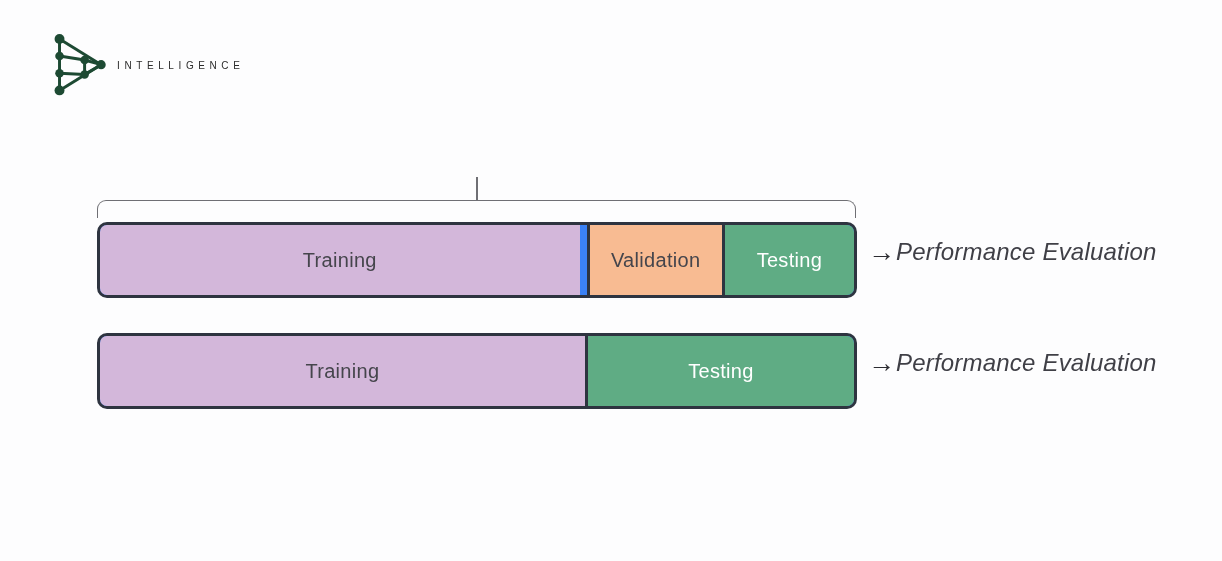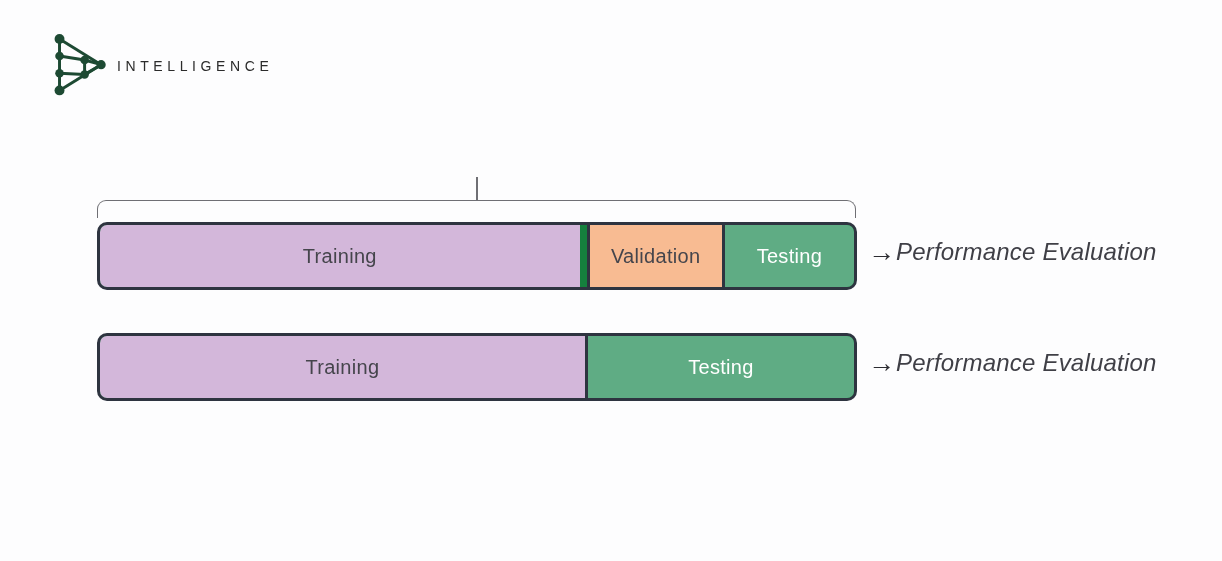--- a/index.html
+++ b/index.html
@@ -14,21 +14,21 @@
 
   
   .logo { position: absolute; left: 50px; top: 31px; display: flex; align-items: center; gap: 11px; }
   .logo-icon { display: block; }
   .logo-text { display: flex; flex-direction: column; justify-content: center; }
   .brand-top {
     font-size: 32px; line-height: 32px; letter-spacing: 4px;
     color: #2b2b2b; font-weight: 400;
   }
   .brand-bottom {
-    font-size: 14px; line-height: 12px; letter-spacing: 4.6px;
+    font-size: 10px; line-height: 12px; letter-spacing: 4.6px;
     color: #2b2b2b; margin-top: 4px; font-weight: 400;
   }
 
   
   .bracket-label {
     position: absolute; left: 345px; top: 145px; width: 300px;
     text-align: center; font-size: 25px; color: #3f3f46;
   }
   .bracket-tick {
     position: absolute; left: 476px; top: 177px; width: 1.5px; height: 23px;
@@ -37,24 +37,24 @@
   .bracket {
     position: absolute; left: 97px; top: 200px; width: 757px; height: 17px;
     border-top: 1.5px solid #6f6f74;
     border-left: 1.5px solid #6f6f74;
     border-right: 1.5px solid #6f6f74;
     border-radius: 9px 9px 0 0;
   }
 
   
   .bar {
-    position: absolute; left: 97px; width: 760px; height: 68px;
+    position: absolute; left: 97px; width: 760px; height: 76px;
     border: 3px solid #2e3440; border-radius: 10px;
     box-sizing: border-box; display: flex; overflow: hidden;
-    background: #15803d;
+    background: #3b82f6;
   }
   .bar-1 { top: 222px; }
   .bar-2 { top: 333px; }
   .seg {
     display: flex; align-items: center; justify-content: center;
     box-sizing: border-box; height: 100%;
   }
   .seg + .seg { border-left: 3px solid #2e3440; }
   .seg span { font-size: 20px; letter-spacing: 0.3px; }
   .r1-s1 { width: 64.2%; }

